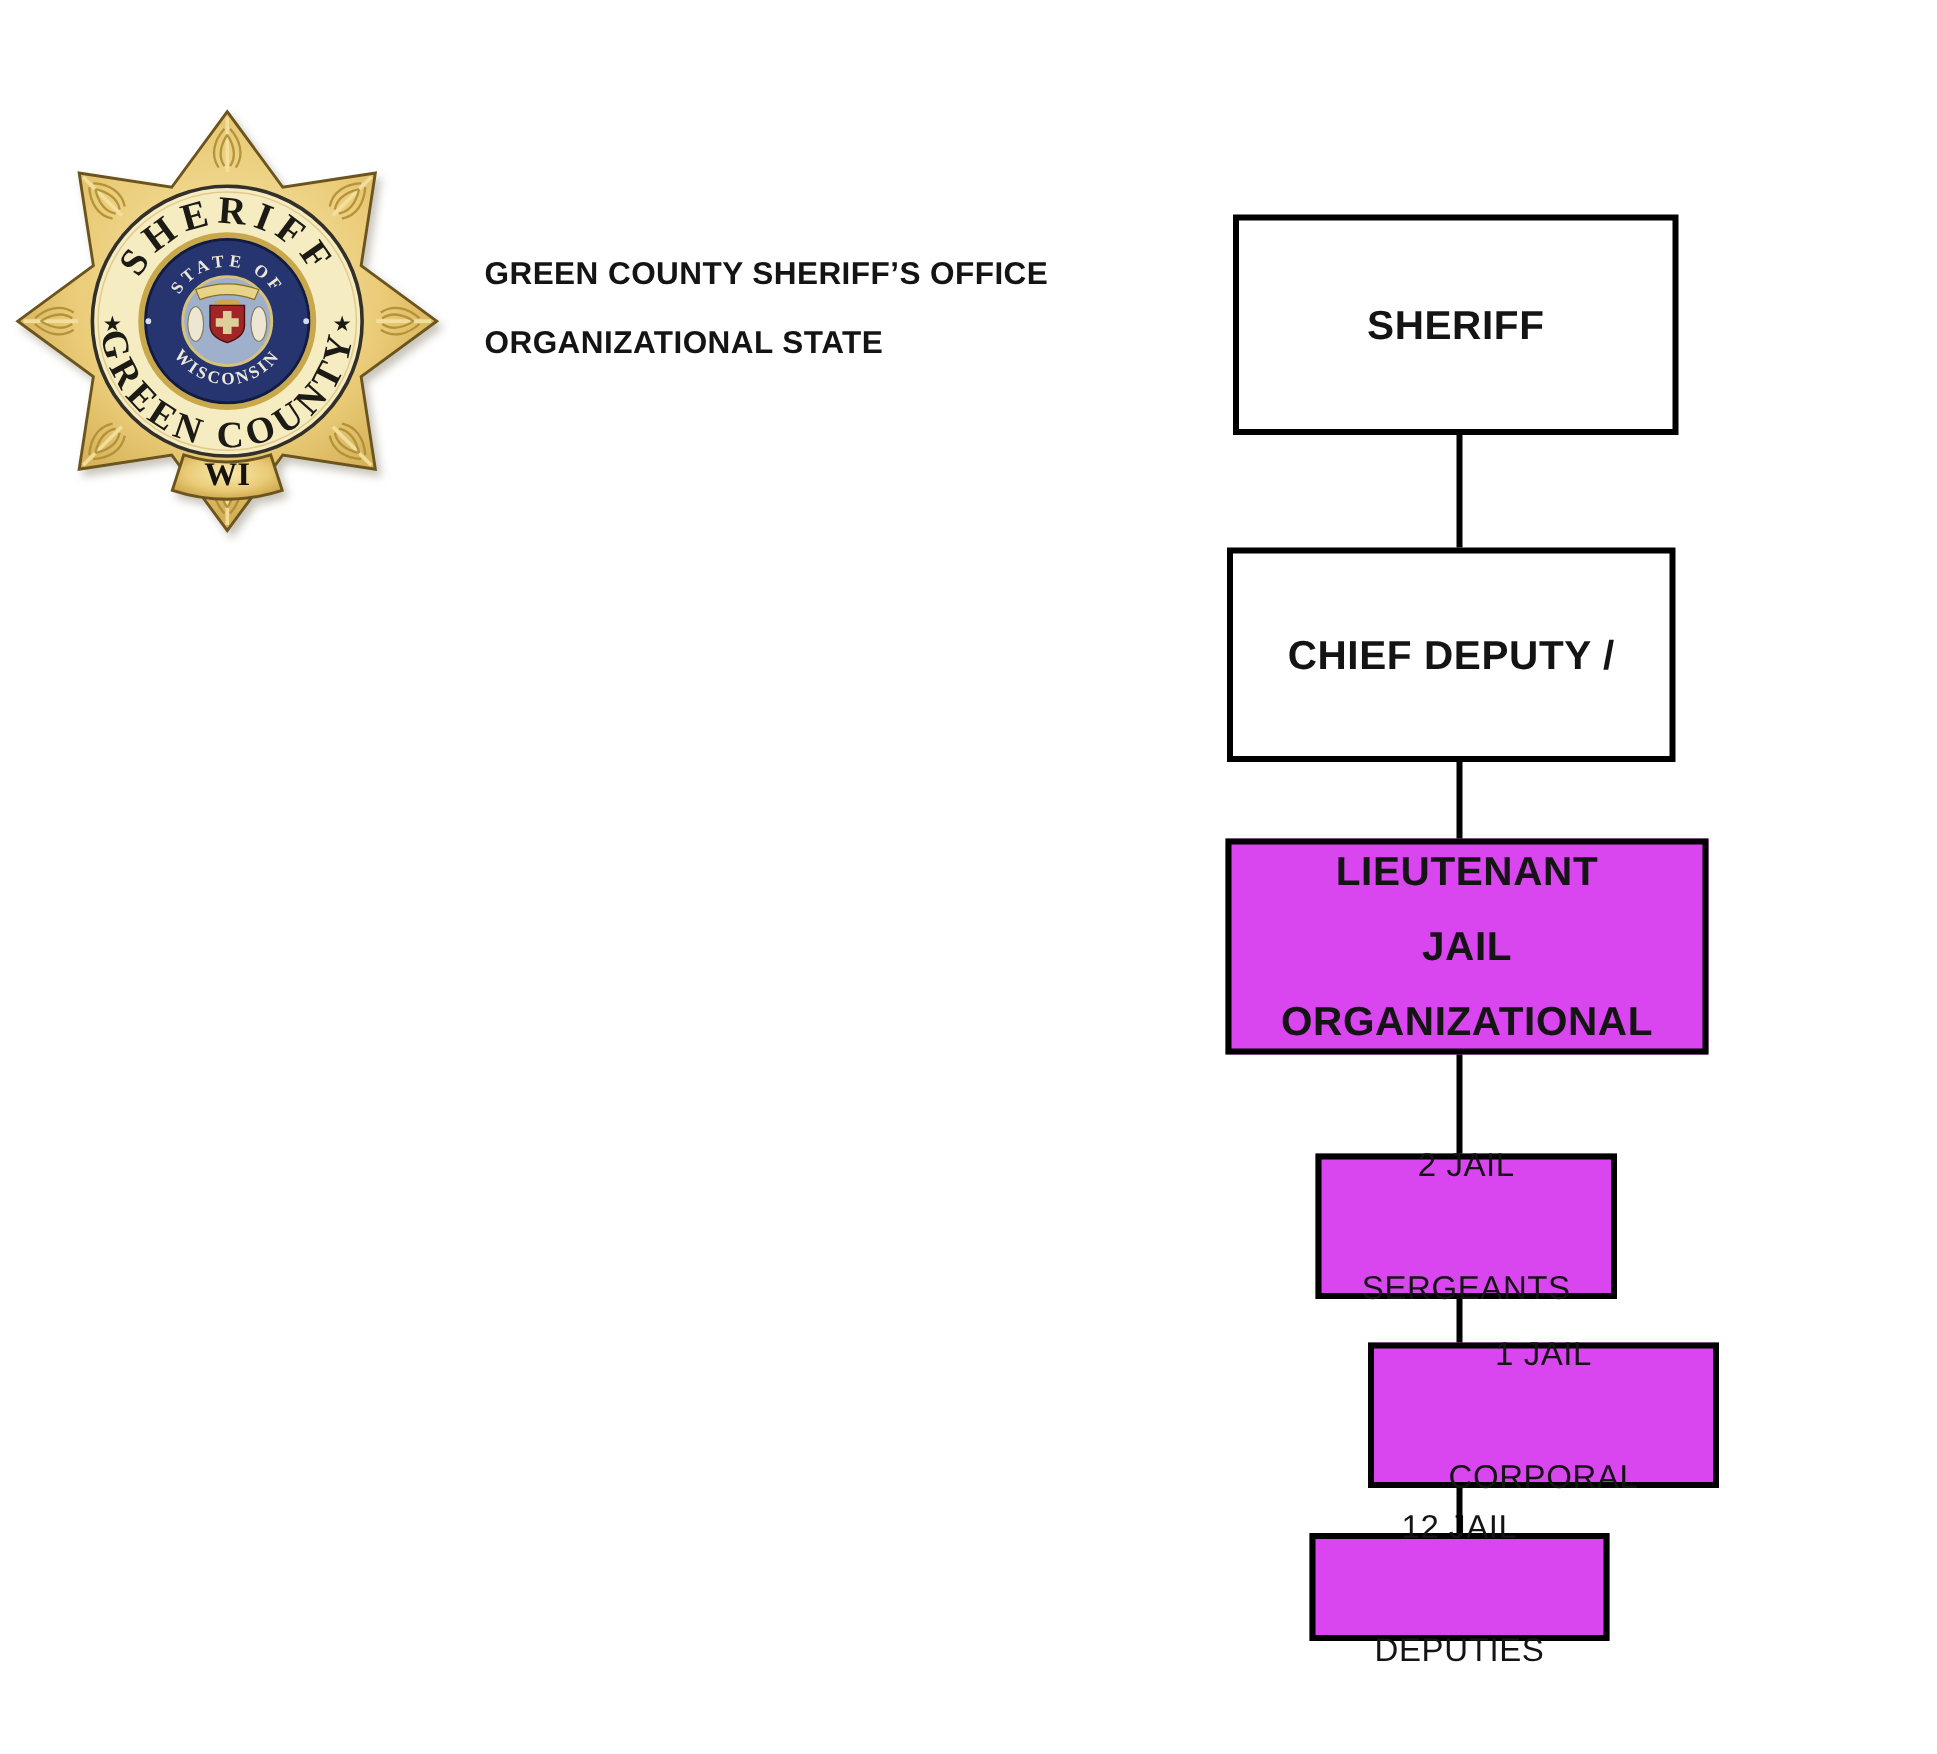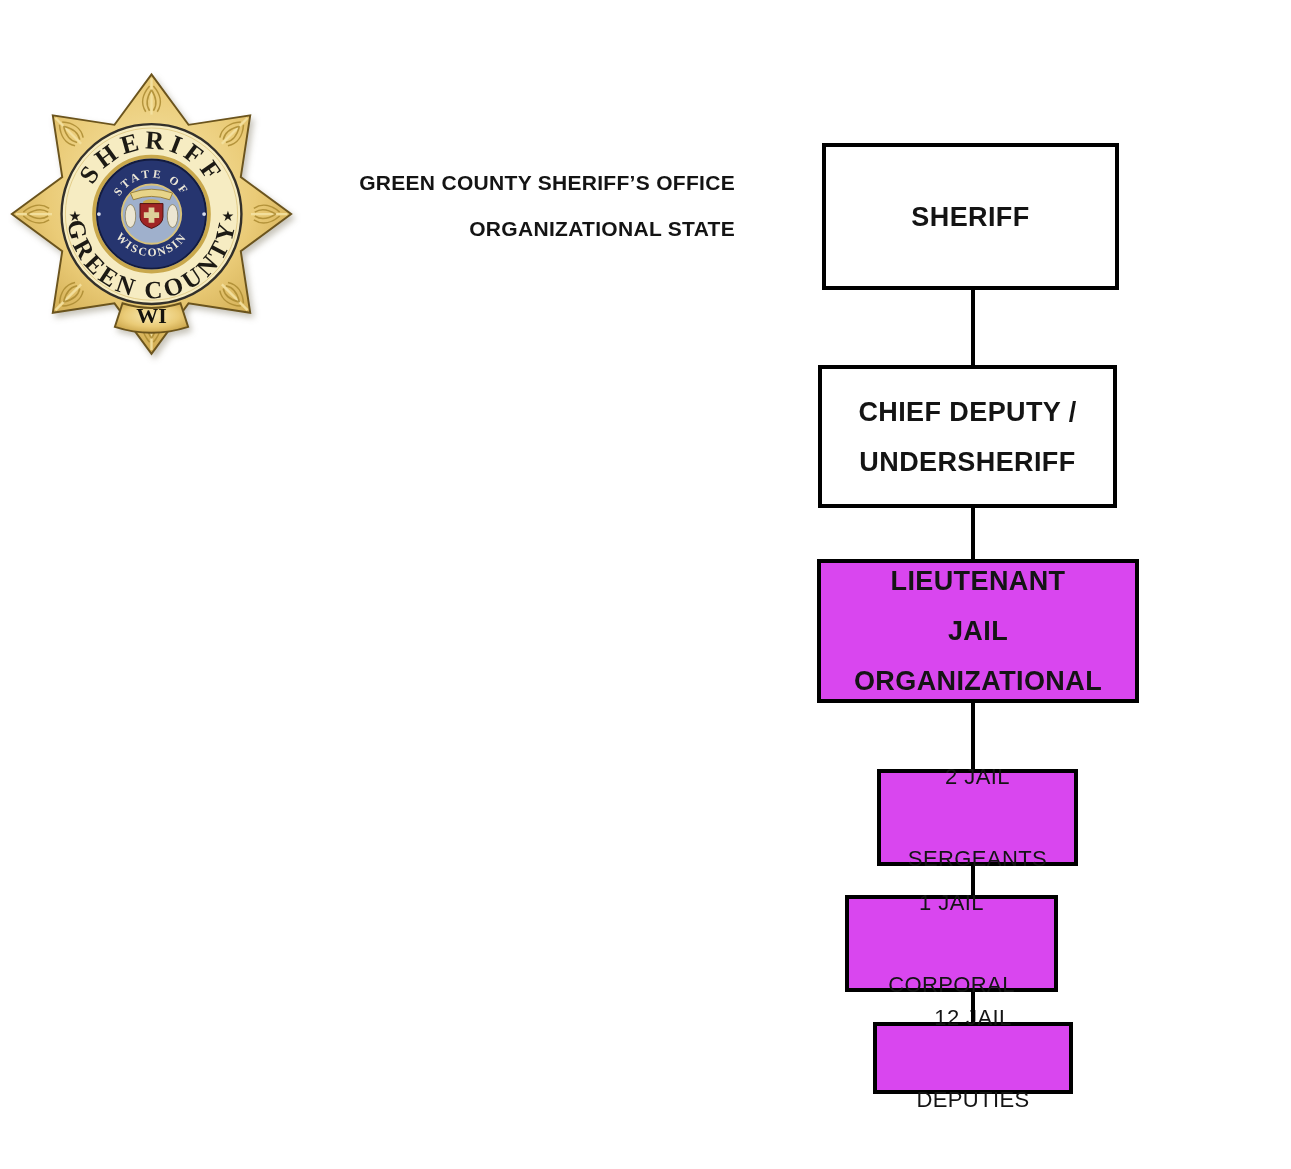--- a/index.html
+++ b/index.html
@@ -24,21 +24,21 @@
   }
   .badge-band-text { font-family: "Liberation Serif", serif; font-weight: bold; fill: #1c1a14; }
   .badge-seal-text { font-family: "Liberation Serif", serif; font-weight: bold; fill: #EDE8D8; }
 
   
   .title-block {
     position: absolute;
     left: 323px;
     top: 160px;
     width: 412px;
-    text-align: right;
+    text-align: left;
     color: #141414;
     font-weight: bold;
     font-size: 21px;
     line-height: 46px;
     letter-spacing: 0.3px;
   }
 
   
   .node {
     position: absolute;
@@ -139,34 +139,33 @@
     <div>GREEN COUNTY SHERIFF’S OFFICE</div>
     <div>ORGANIZATIONAL STATE</div>
   </div>
 
   <div class="node node--white node--lg" style="left:822px; top:143px; width:297px; height:147px;">
     <span>SHERIFF</span>
   </div>
 
   <div class="node node--white node--lg" style="left:818px; top:365px; width:299px; height:143px;text-align:center;">
     <span>CHIEF DEPUTY /</span>
-    <span>UNDERSHERIFF</span>
   </div>
 
   <div class="node node--gold node--lg" style="left:817px; top:559px; width:322px; height:144px;">
     <span>LIEUTENANT</span>
     <span>JAIL ORGANIZATIONAL</span>
   </div>
 
   <div class="node node--gold node--sm" style="left:877px; top:769px; width:201px; height:97px;">
     <span>2 JAIL</span>
     <span>SERGEANTS</span>
   </div>
 
-  <div class="node node--gold node--sm" style="left:845px; top:895px; width:213px; height:97px;">
+  <div class="node node--gold node--sm" style="left:912px; top:895px; width:234px; height:97px;">
     <span>1 JAIL</span>
     <span>CORPORAL</span>
   </div>
 
   <div class="node node--gold node--sm" style="left:873px; top:1022px; width:200px; height:72px;">
     <span>12 JAIL</span>
     <span>DEPUTIES</span>
   </div>
 
   <div class="connector" style="top:290px; height:75px;"></div>

